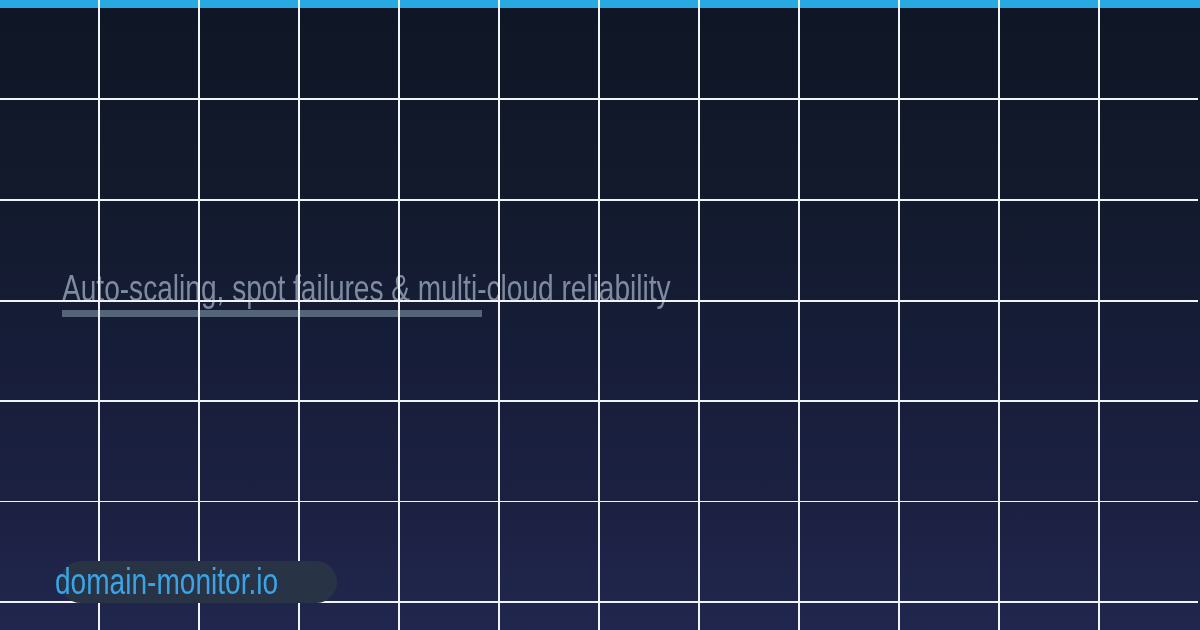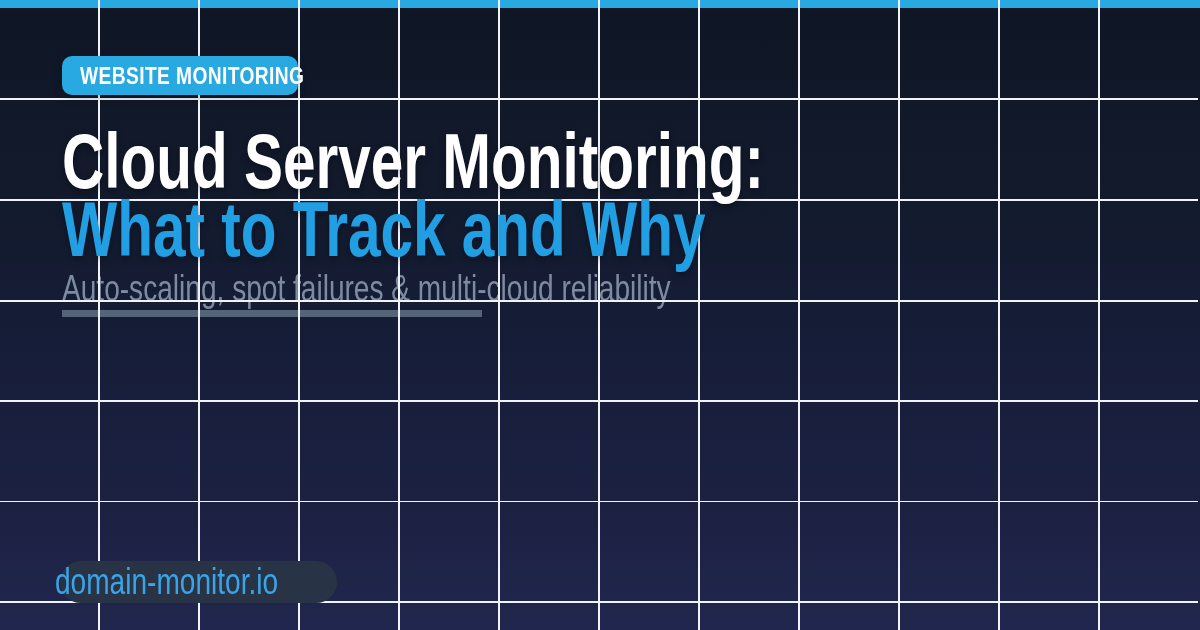--- a/index.html
+++ b/index.html
@@ -141,30 +141,19 @@
   <div class="topbar"></div>
 
   <div class="subtitle">
     <span class="cond78">Auto-scaling, spot failures &amp; multi-cloud reliability</span>
   </div>
 
   <div class="divider"></div>
 
   <div class="grid-overlay"></div>
 
-  <div class="badge">
-    <span class="badge-label">WEBSITE MONITORING</span>
-  </div>
 
-  <h1 class="title">
-    <span class="line l1">
-      <span class="cond75">Cloud Server Monitoring:</span>
-    </span>
-    <span class="line l2">
-      <span class="cond75">What to Track and Why</span>
-    </span>
-  </h1>
 
   <div class="pill">
     <span class="pill-label cond78">domain-monitor.io</span>
   </div>
 
 </div>
 
 </body></html>

